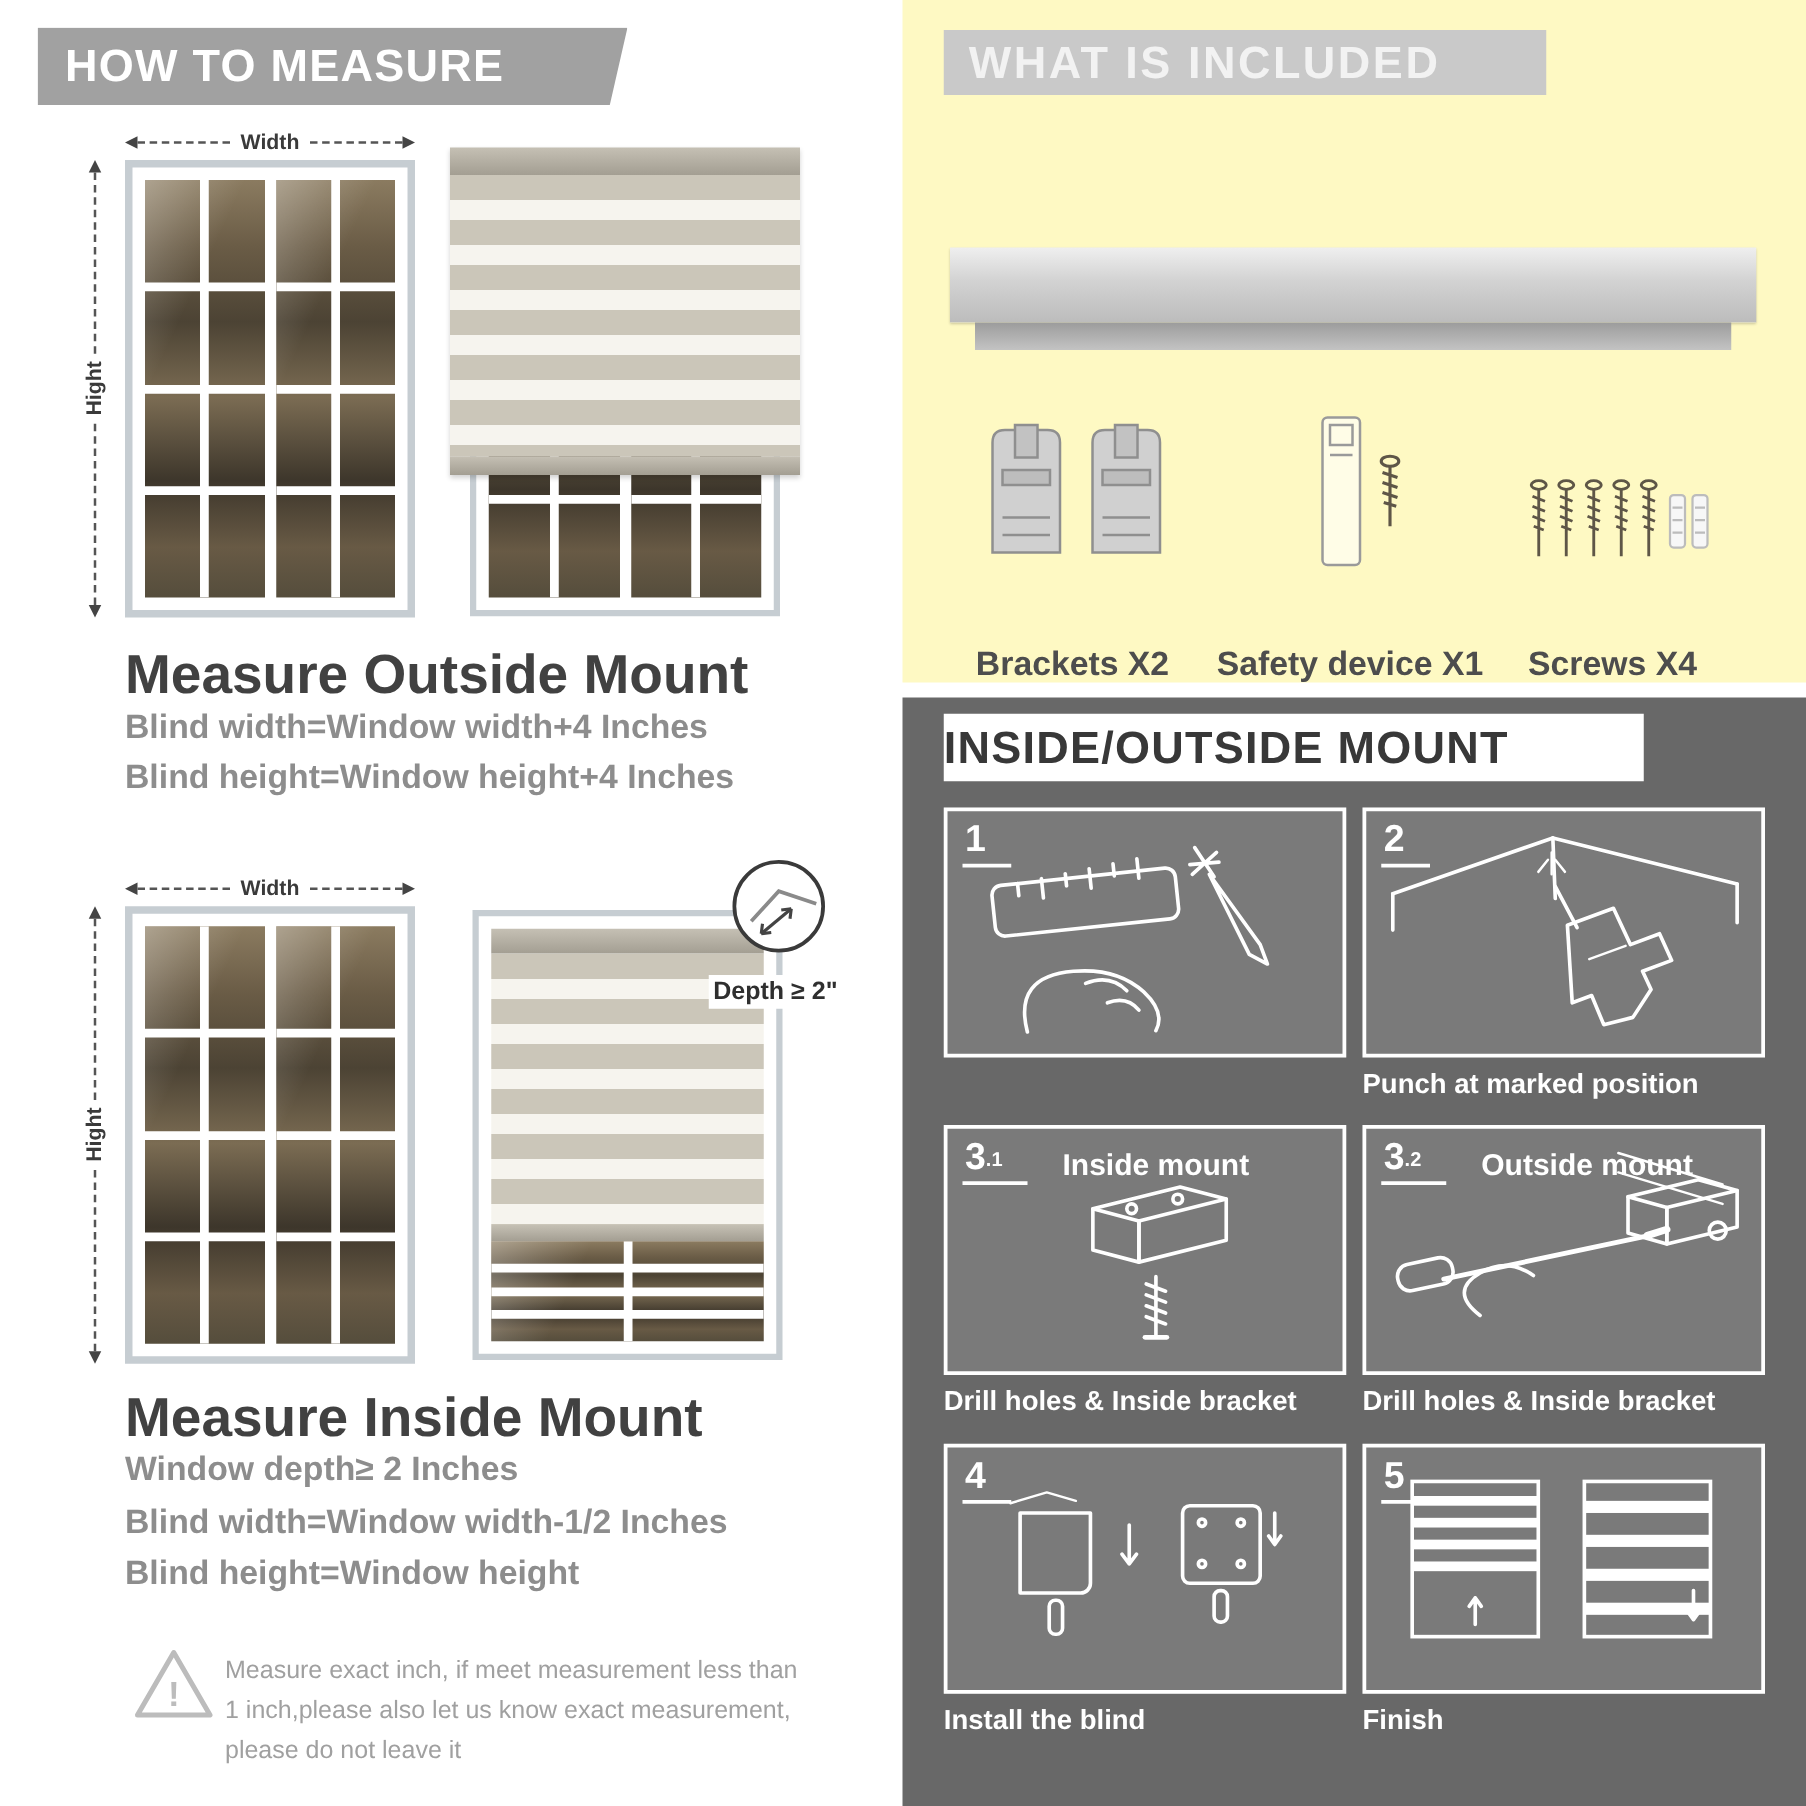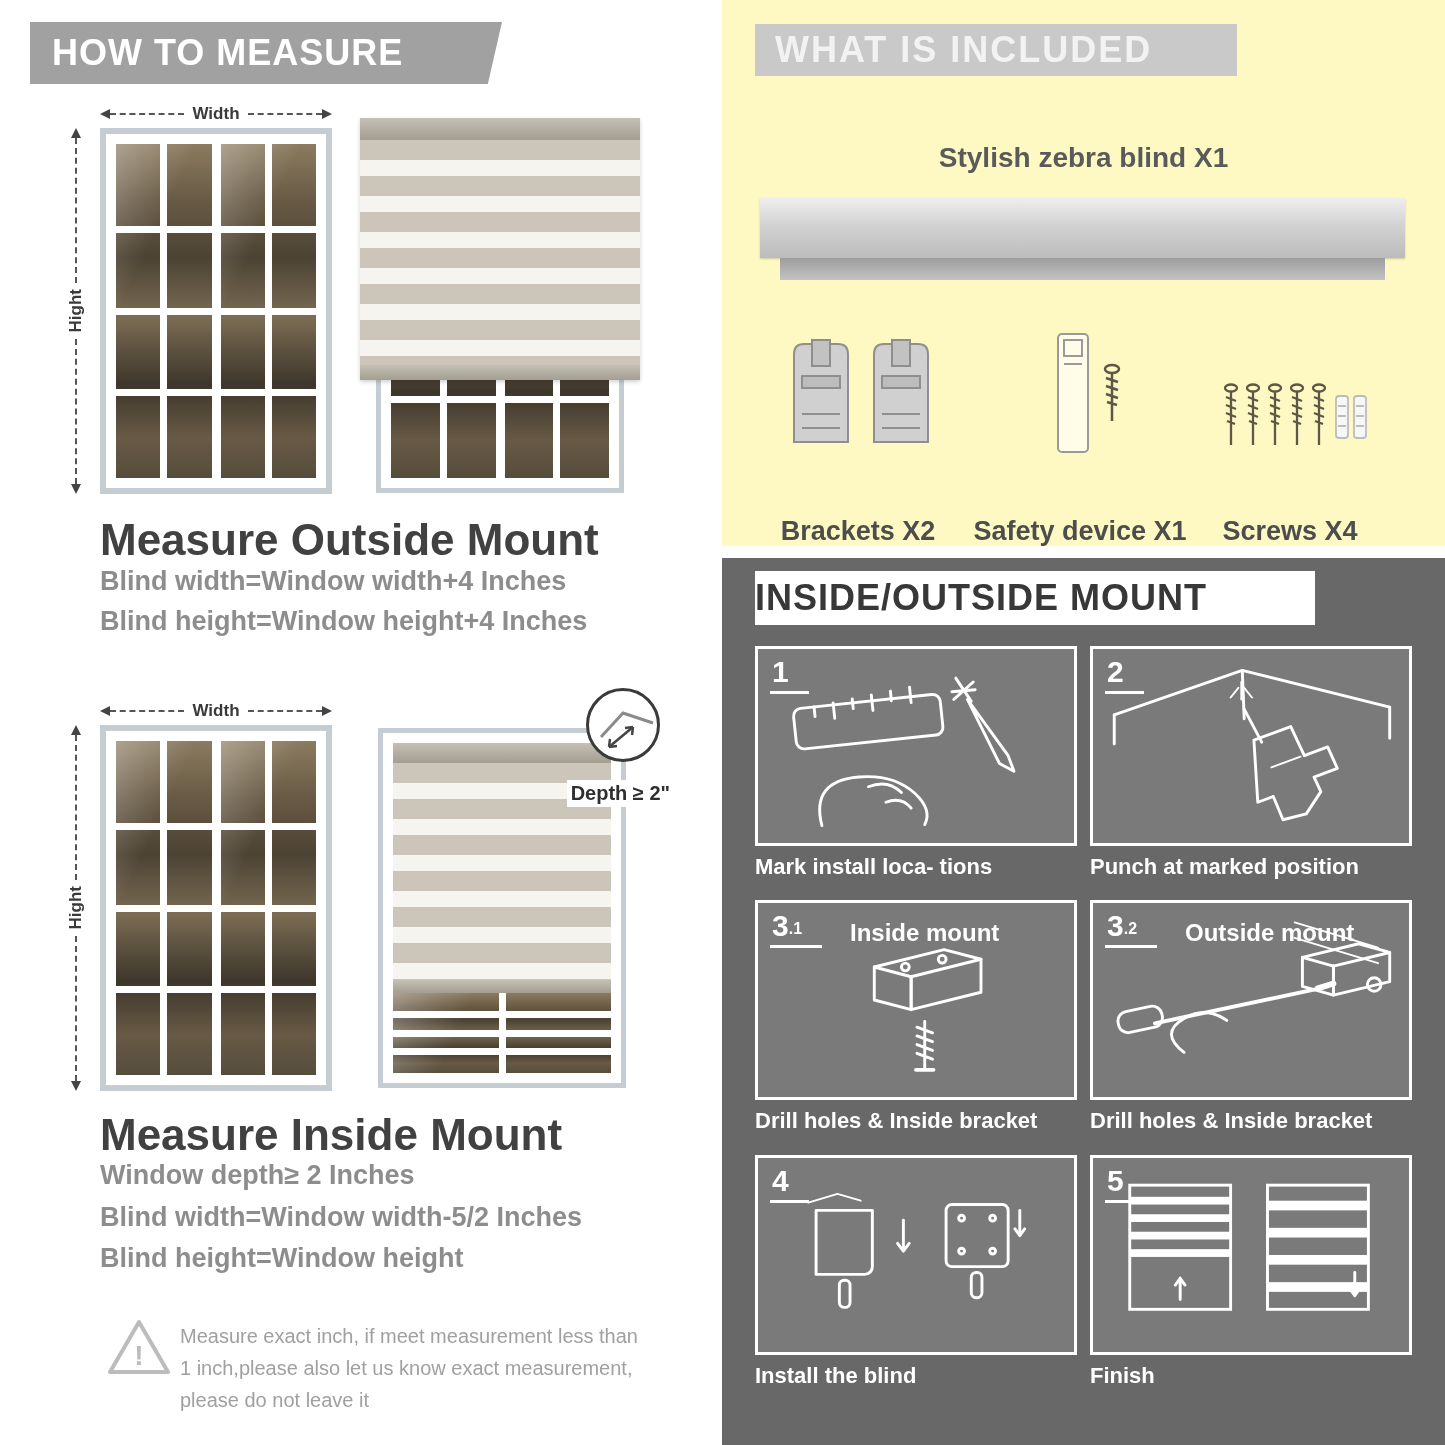--- a/index.html
+++ b/index.html
@@ -154,32 +154,31 @@
         <path d="M12 46 L34 22 L64 32" fill="none" stroke="#8a8a8a" stroke-width="3"></path>
         <path d="M20 56 L44 36" fill="none" stroke="#444" stroke-width="2.5"></path>
         <path d="M20 56 l8 -1 M20 56 l1 -8 M44 36 l-8 1 M44 36 l-1 8" fill="none" stroke="#444" stroke-width="2.5"></path>
       </svg>
     </div>
     <div class="depth-label" style="right:-48px;top:52px;">Depth ≥ 2"</div>
   </div>
 
   <div class="h-title" style="left:100px;top:1110px;">Measure Inside Mount</div>
   <div class="h-rule" style="left:100px;top:1160px;">Window depth≥ 2 Inches</div>
-  <div class="h-rule" style="left:100px;top:1202px;">Blind width=Window width-5/2 Inches</div>
+  <div class="h-rule" style="left:100px;top:1202px;">Blind width=Window width-1/2 Inches</div>
   <div class="h-rule" style="left:100px;top:1243px;">Blind height=Window height</div>
 
   <svg class="abs" style="left:106px;top:1316px;" width="66" height="62" viewBox="0 0 66 62">
     <path d="M33 6 L62 56 L4 56 Z" fill="none" stroke="#bcbcbc" stroke-width="4" stroke-linejoin="round"></path>
     <text x="33" y="49" text-anchor="middle" font-size="28" font-weight="bold" fill="#bcbcbc">!</text>
   </svg>
   <div class="note-text" style="left:180px;top:1320px;">Measure exact inch, if meet measurement less than 1 inch,please also let us know exact measurement, please do not leave it</div>
 
   <div class="included">
     <div class="wii-banner">WHAT IS INCLUDED</div>
-    <div class="product-label">Stylish zebra blind X1</div>
 
     <div class="hr-top"></div>
     <div class="hr-lip"></div>
 
     <svg class="abs" style="left:64px;top:336px;" width="150" height="124" viewBox="0 0 150 124">
       <g stroke="#8f8f8f" stroke-width="2" fill="#d0d0d0">
         <path d="M8 18 q0 -10 10 -10 h34 q10 0 10 10 v88 h-54 z"></path>
         <rect x="26" y="4" width="18" height="26" fill="#c2c2c2"></rect>
         <rect x="16" y="40" width="38" height="12" fill="#bdbdbd"></rect>
         <path d="M16 78 h38 M16 92 h38" fill="none"></path>
@@ -251,21 +250,20 @@
         <g fill="none" stroke="#fff" stroke-width="3" stroke-linecap="round" stroke-linejoin="round">
           <rect x="34" y="62" width="152" height="42" rx="8" transform="rotate(-6 34 62)"></rect>
           <path d="M56 62 v10 M76 60 v16 M96 58 v10 M116 56 v16 M136 54 v10 M156 52 v16" transform="rotate(-6 34 62)"></path>
           <path d="M202 30 l16 24 M220 34 l-20 18 M198 44 l24 -2"></path>
           <path d="M214 52 l42 58 l6 16 l-15 -8 z"></path>
           <path d="M64 182 q-12 -46 38 -50 q36 -3 58 17 q18 17 10 32"></path>
           <path d="M112 142 q20 -8 34 6 M130 158 q16 -6 26 6"></path>
         </g>
       </svg>
     </div>
-    <div class="caption" style="left:33px;top:296px;">Mark install loca- tions</div>
 
     <div class="panel" style="left:368px;top:88px;">
       <div class="step-num">
         <span>2</span>
           <span class="sub"></span>
       </div>
       <svg class="art" viewBox="0 0 322 200">
         <g fill="none" stroke="#fff" stroke-width="3" stroke-linecap="round" stroke-linejoin="round">
           <path d="M20 68 L152 22 L304 60"></path>
           <path d="M152 22 L154 72"></path>

